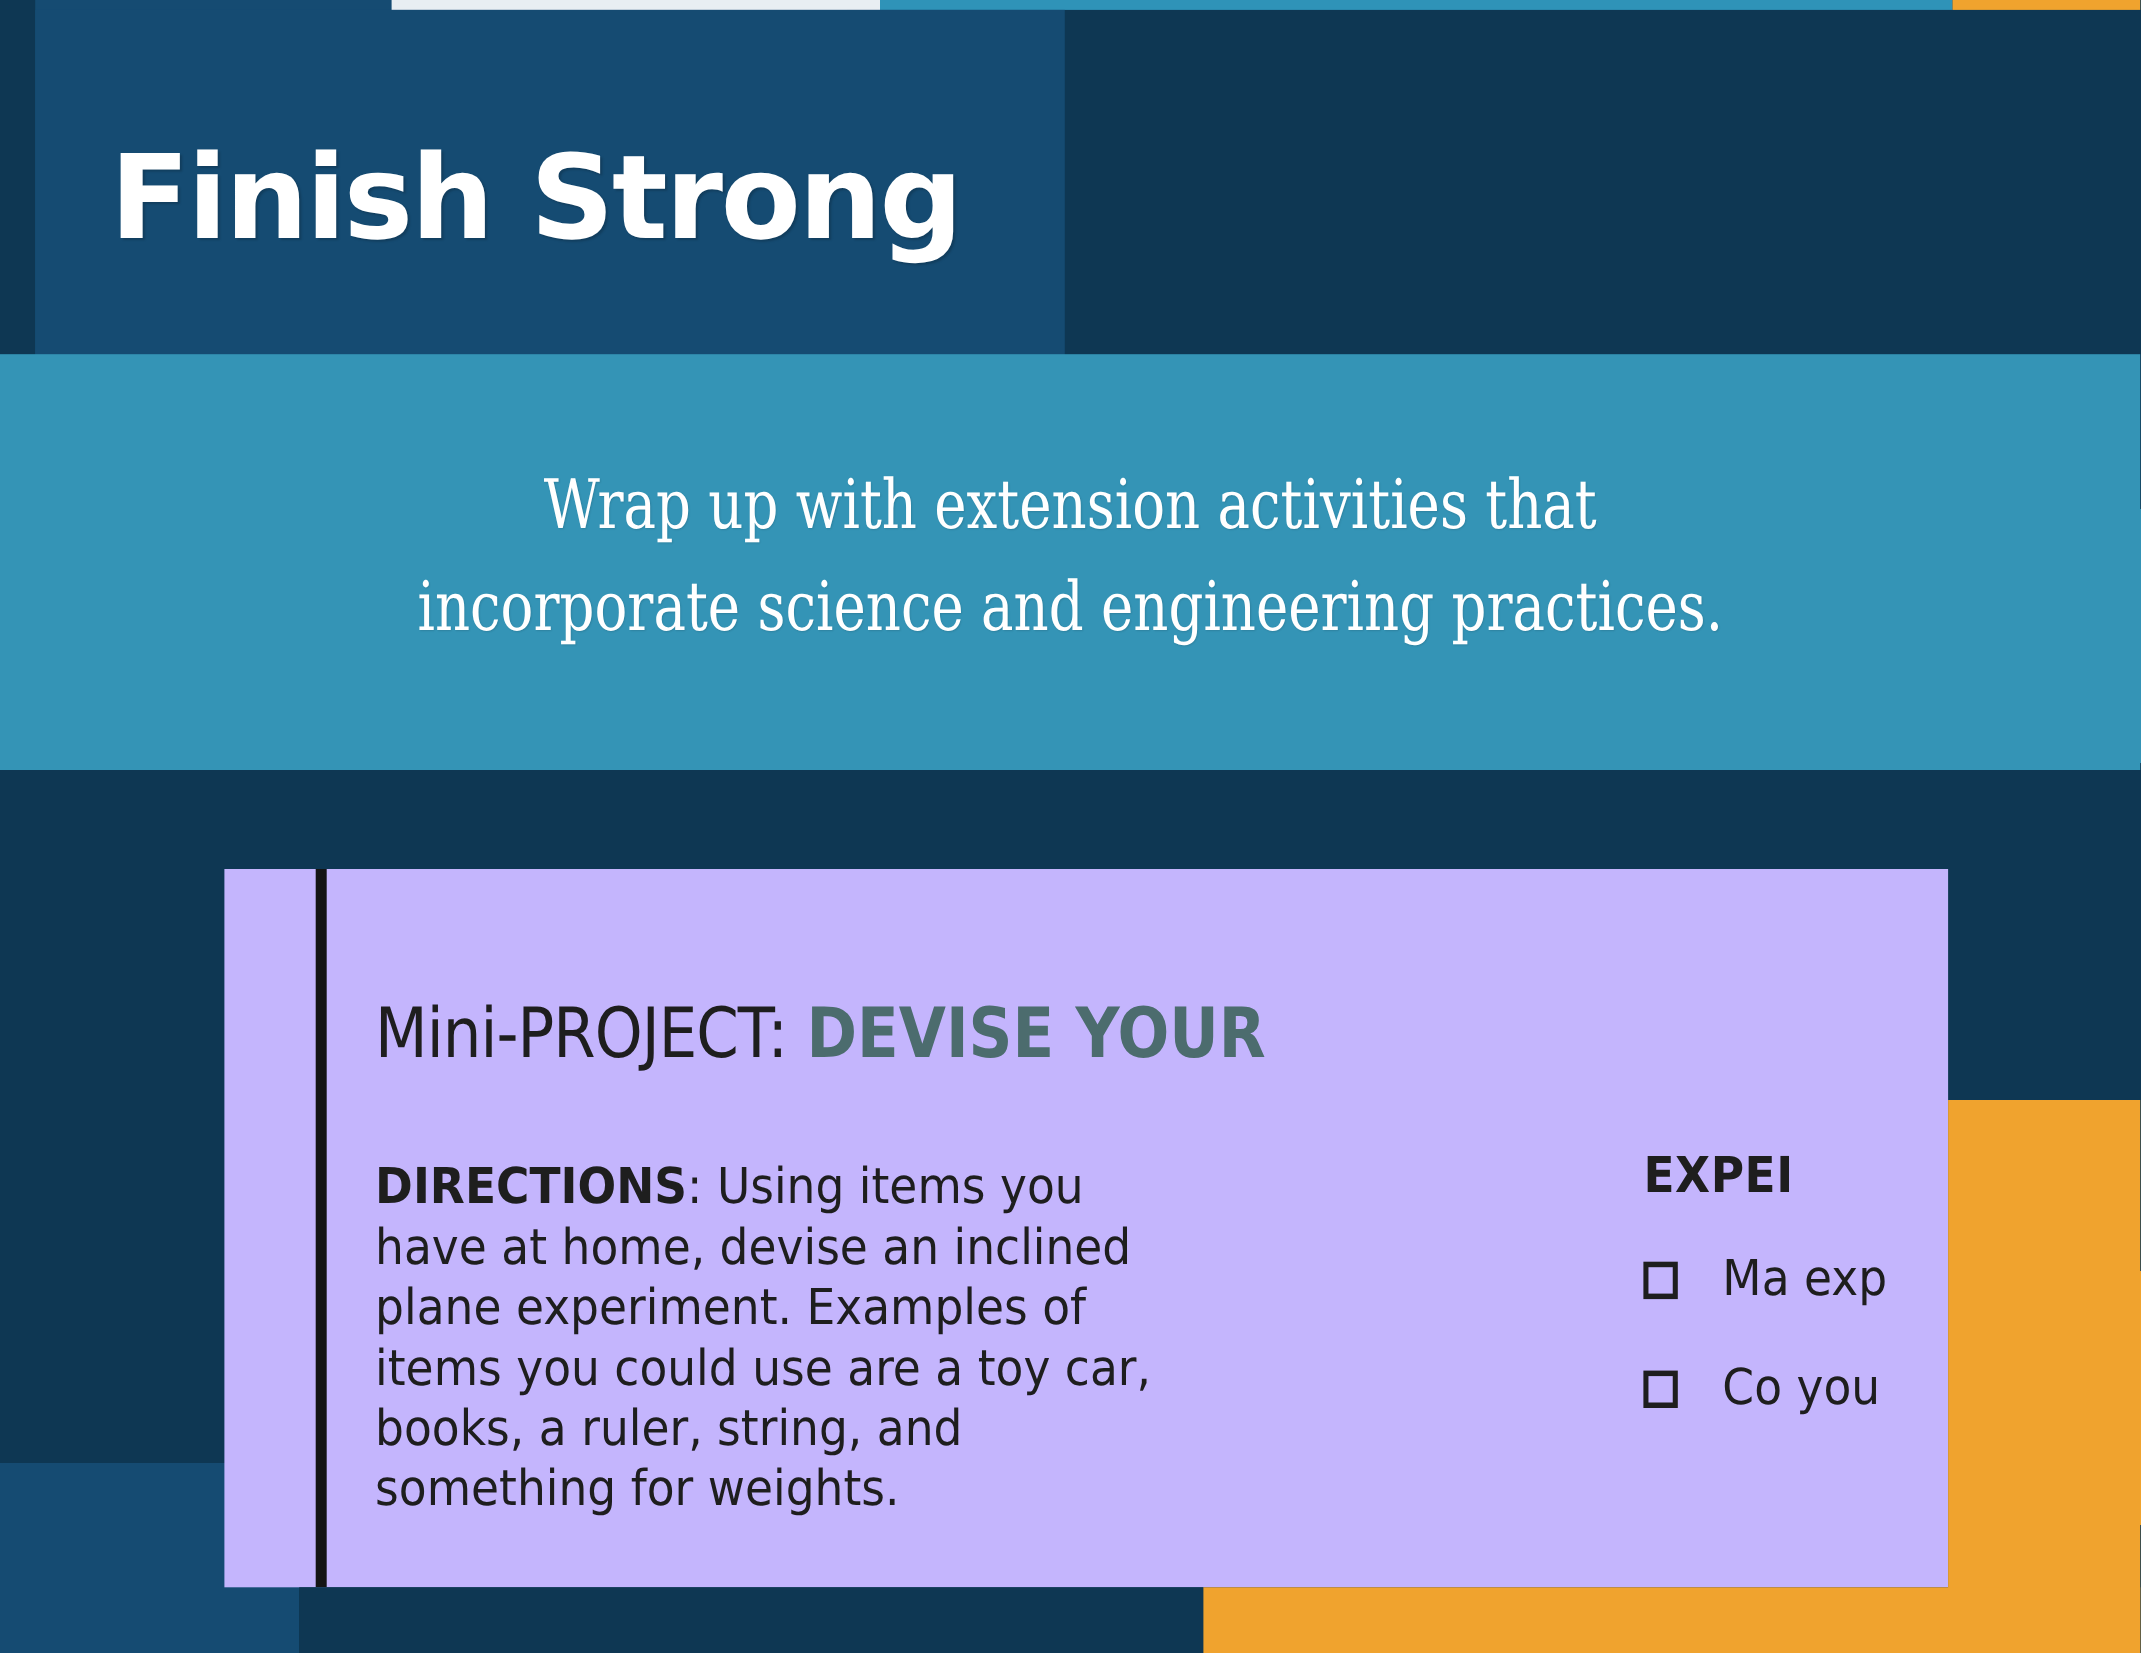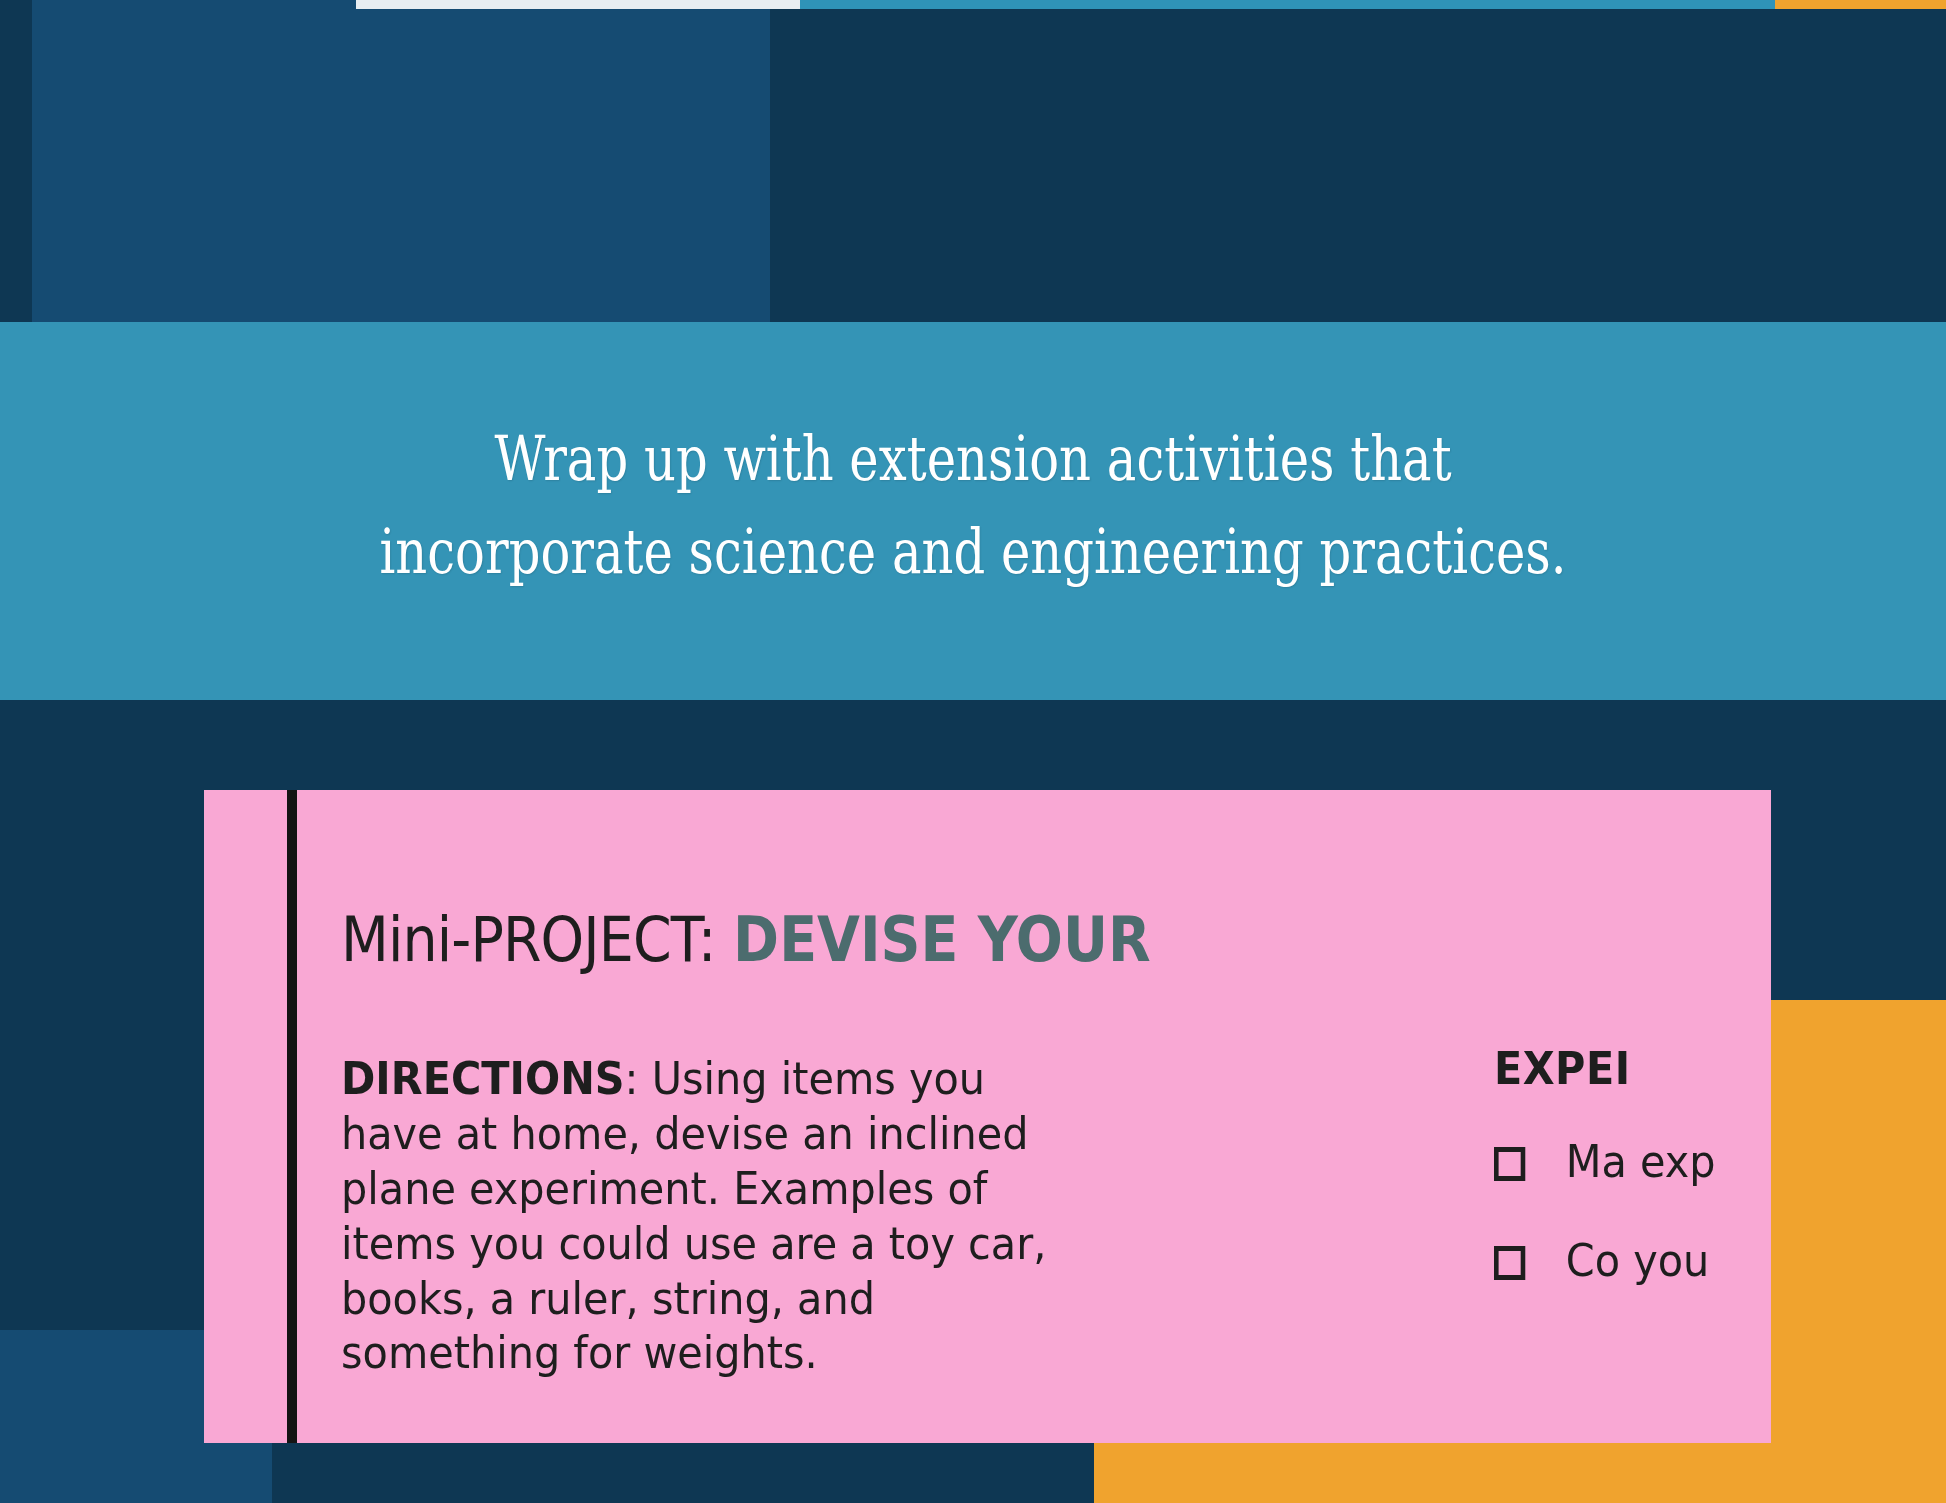--- a/index.html
+++ b/index.html
@@ -98,21 +98,21 @@
     background: #f0a32e;
   }
   #right-orange {
     left: 1771px; top: 1000px; width: 175px; height: 503px;
     background: #f0a32e;
   }
 
   
   #worksheet-card {
     left: 204px; top: 790px; width: 1567px; height: 653px;
-    background: #f9a8d4;
+    background: #c4b5fd;
     overflow: hidden;
   }
   #worksheet-rule {
     position: absolute;
     left: 83px; top: 0; width: 10px; height: 653px;
     background: #141414;
   }
   #worksheet-inner {
     position: absolute;
     left: 133px; top: 0; right: 0; bottom: 0;
@@ -196,20 +196,23 @@
 <div id="slide">
 
   <div class="plate" id="bg-dark-navy"></div>
   <div class="plate" id="bg-medium-blue-top"></div>
   <div class="plate" id="bg-left-navy-strip"></div>
 
   <div class="plate" id="top-rule-white"></div>
   <div class="plate" id="top-rule-teal"></div>
   <div class="plate" id="top-rule-orange"></div>
 
+  <div class="plate" id="title-block">
+    <div id="title-text">Finish Strong</div>
+  </div>
 
   <div class="plate" id="subtitle-band"></div>
   <div id="subtitle-text">
     <span class="ln">Wrap up with extension activities that</span>
     <span class="ln">incorporate science and engineering practices.</span>
   </div>
 
   <div class="plate" id="bottom-medium-blue"></div>
 
   <div class="plate" id="worksheet-card">

